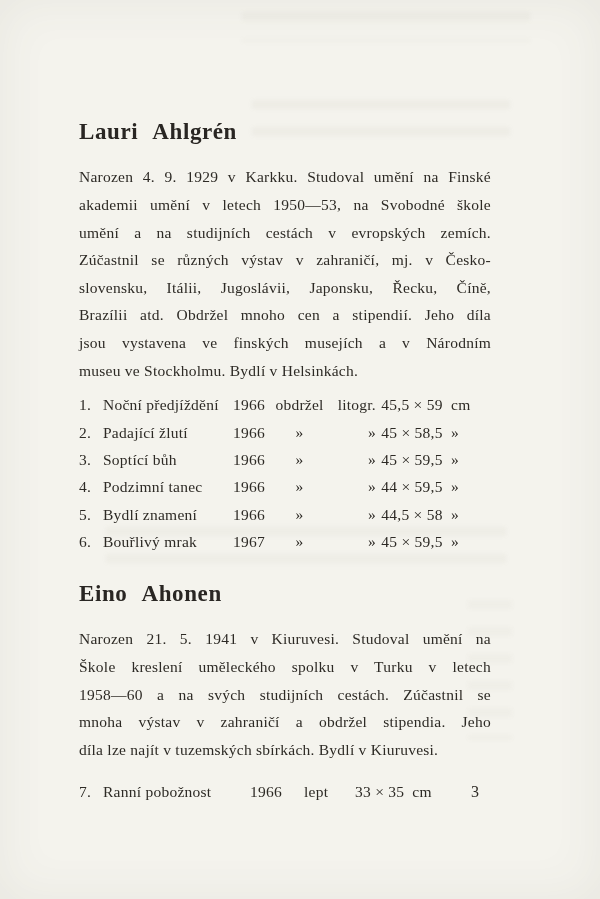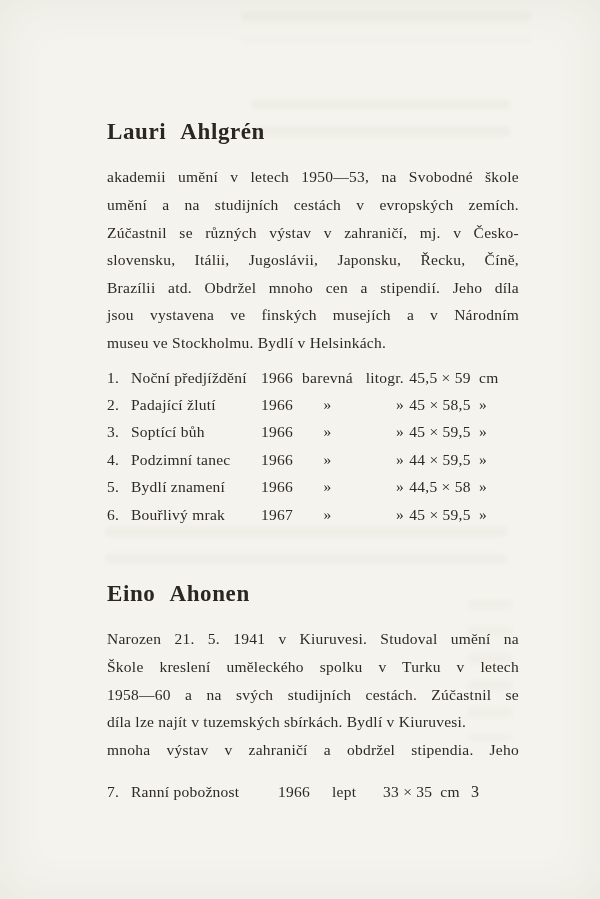--- a/index.html
+++ b/index.html
@@ -20,21 +20,21 @@
     position:absolute;
     filter:blur(2px);
     background:repeating-linear-gradient(180deg, rgba(148,145,124,0.12) 0 9px, rgba(0,0,0,0) 9px 27px);
     pointer-events:none;
   }
   .g1{left:242px;top:12px;width:288px;height:30px;opacity:.5}
   .g2{left:252px;top:100px;width:258px;height:42px;opacity:.55}
   .g3{left:106px;top:527px;width:400px;height:36px;opacity:.5}
   .g4{left:468px;top:600px;width:44px;height:140px;opacity:.4}
 
-  .artist-section{position:absolute;left:107px;width:412px}
+  .artist-section{position:absolute;left:79px;width:412px}
   .artist-section.s0{top:103px}
   .artist-section.s1{top:565px}
 
   .heading{
     font-size:23px;line-height:28px;
     letter-spacing:0.6px;word-spacing:9px;
     color:#292623;
   }
   .bio{
     margin-top:17px;
@@ -74,34 +74,35 @@
 <div class="page">
   <div class="ghost g1"></div>
   <div class="ghost g2"></div>
   <div class="ghost g3"></div>
   <div class="ghost g4"></div>
 
   <div id="sections">
       <section class="artist-section s0">
         <h1 class="heading">Lauri Ahlgrén</h1>
         <div class="bio">
+          <div class="bio-line">Narozen 4. 9. 1929 v Karkku. Studoval umění na Finské</div>
           <div class="bio-line">akademii umění v letech 1950—53, na Svobodné škole</div>
           <div class="bio-line">umění a na studijních cestách v evropských zemích.</div>
           <div class="bio-line">Zúčastnil se různých výstav v zahraničí, mj. v Česko-</div>
           <div class="bio-line">slovensku, Itálii, Jugoslávii, Japonsku, Řecku, Číně,</div>
           <div class="bio-line">Brazílii atd. Obdržel mnoho cen a stipendií. Jeho díla</div>
           <div class="bio-line">jsou vystavena ve finských musejích a v Národním</div>
           <div class="bio-line last">museu ve Stockholmu. Bydlí v Helsinkách.</div>
         </div>
         <div class="works">
           <div class="wrow">
             <span class="w-num">1.</span>
             <span class="w-title">Noční předjíždění</span>
             <span class="w-year">1966</span>
-            <span class="w-t1">barevná</span>
+            <span class="w-t1">obdržel</span>
             <span class="w-t2">litogr.</span>
             <span class="w-dims">45,5 × 59</span>
             <span class="w-unit">cm</span>
           </div>
           <div class="wrow">
             <span class="w-num">2.</span>
             <span class="w-title">Padající žlutí</span>
             <span class="w-year">1966</span>
             <span class="w-t1">»</span>
             <span class="w-t2">»</span>
@@ -145,22 +146,22 @@
             <span class="w-unit">»</span>
           </div>
         </div>
       </section>
       <section class="artist-section s1">
         <h1 class="heading">Eino Ahonen</h1>
         <div class="bio">
           <div class="bio-line">Narozen 21. 5. 1941 v Kiuruvesi. Studoval umění na</div>
           <div class="bio-line">Škole kreslení uměleckého spolku v Turku v letech</div>
           <div class="bio-line">1958—60 a na svých studijních cestách. Zúčastnil se</div>
+          <div class="bio-line">mnoha výstav v zahraničí a obdržel stipendia. Jeho</div>
           <div class="bio-line last">díla lze najít v tuzemských sbírkách. Bydlí v Kiuruvesi.</div>
-          <div class="bio-line">mnoha výstav v zahraničí a obdržel stipendia. Jeho</div>
         </div>
         <div class="works single">
           <div class="wrow">
             <span class="w-num">7.</span>
             <span class="w-title">Ranní pobožnost</span>
             <span class="w-year">1966</span>
             <span class="w-t1">lept</span>
             <span class="w-dims">33 × 35</span>
             <span class="w-unit">cm</span>
           </div>

